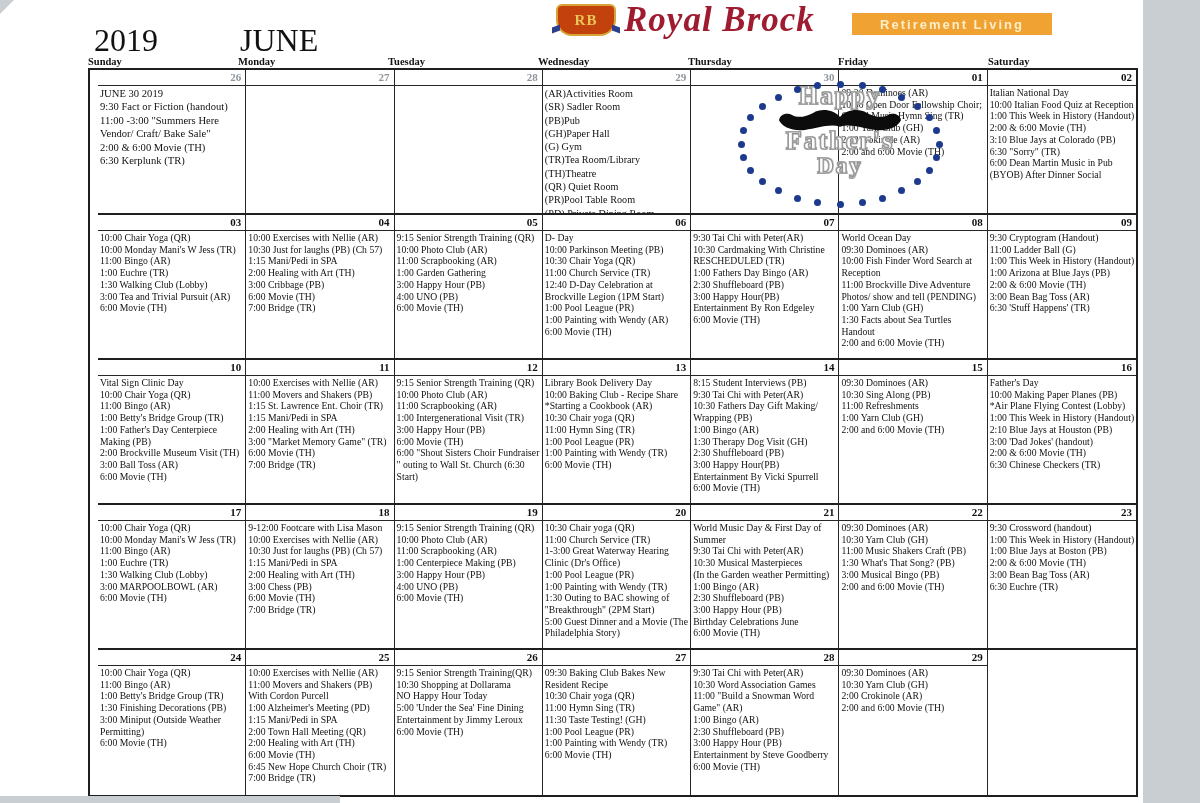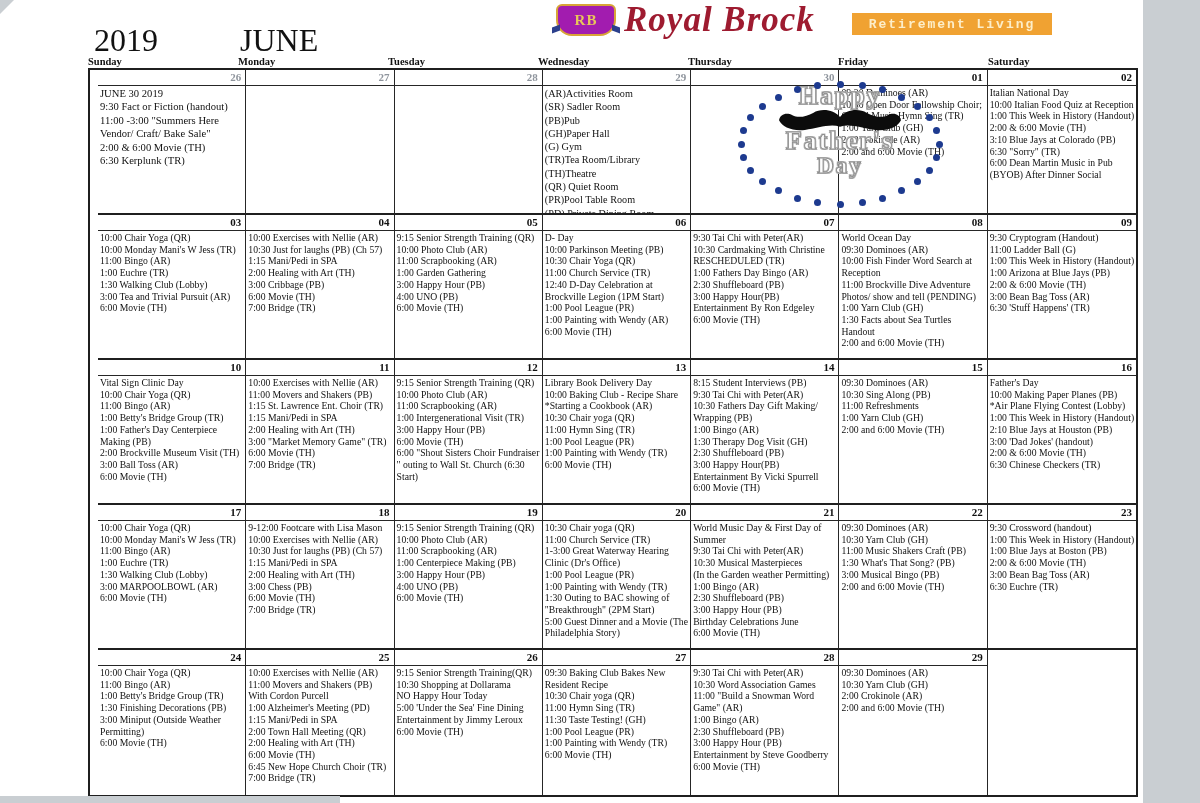--- a/index.html
+++ b/index.html
@@ -8,30 +8,30 @@
           font-family:"Liberation Serif", serif; color:#111; overflow:hidden; }
   .corner-tl { position:absolute; left:0; top:0; width:0; height:0;
                border-top:14px solid #c9ced2; border-right:14px solid transparent; }
   .edge-right { position:absolute; left:1143px; top:0; width:57px; height:803px; background:#c9ced2; }
   .edge-bottom { position:absolute; left:0; top:796px; width:340px; height:7px; background:#c9ced2; }
 
   .year  { position:absolute; left:94px;  top:22px; font-size:32px; }
   .month { position:absolute; left:240px; top:22px; font-size:32px; }
 
   .crest { position:absolute; left:556px; top:4px; width:60px; height:32px;
-           background:#a21caf; border:2px solid #d8a437; border-radius:6px 6px 16px 16px;
+           background:#c2410c; border:2px solid #d8a437; border-radius:6px 6px 16px 16px;
            color:#e8c55a; font-weight:bold; font-size:15px; display:flex; align-items:center;
            justify-content:center; letter-spacing:1px; }
   .crest::before { content:""; position:absolute; left:-6px; bottom:2px; width:8px; height:6px; background:#2b3f8c; transform:skewY(-20deg); }
   .crest::after  { content:""; position:absolute; right:-6px; bottom:2px; width:8px; height:6px; background:#2b3f8c; transform:skewY(20deg); }
   .brandname { position:absolute; left:624px; top:0px; font-size:35px; font-weight:bold;
                font-style:italic; letter-spacing:1px; }
   .banner { position:absolute; left:852px; top:13px; width:200px; height:22px;
             display:flex; align-items:center; justify-content:center;
-            font-family:Liberation Mono, monospace; font-weight:bold; font-size:13px;
+            font-family:Liberation Sans, sans-serif; font-weight:bold; font-size:13px;
             letter-spacing:2px; color:#fdeec9; }
 
   .daynames { position:absolute; left:88px; top:56px; width:1050px;
               display:grid; grid-template-columns:repeat(7,1fr); }
   .dayname { font-weight:bold; font-size:10.5px; }
 
   .grid { position:absolute; left:88px; top:68px; width:1050px;
           display:grid; grid-template-columns:repeat(7,1fr); grid-auto-rows:145px;
           border:2px solid #1f1f1f; background:#fff;padding-left:8px; }
   .cell { border-right:1.5px solid #262626; border-bottom:2px solid #1f1f1f;

